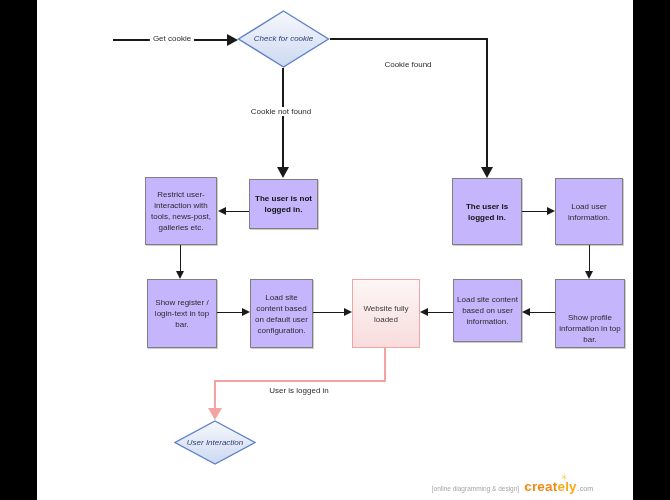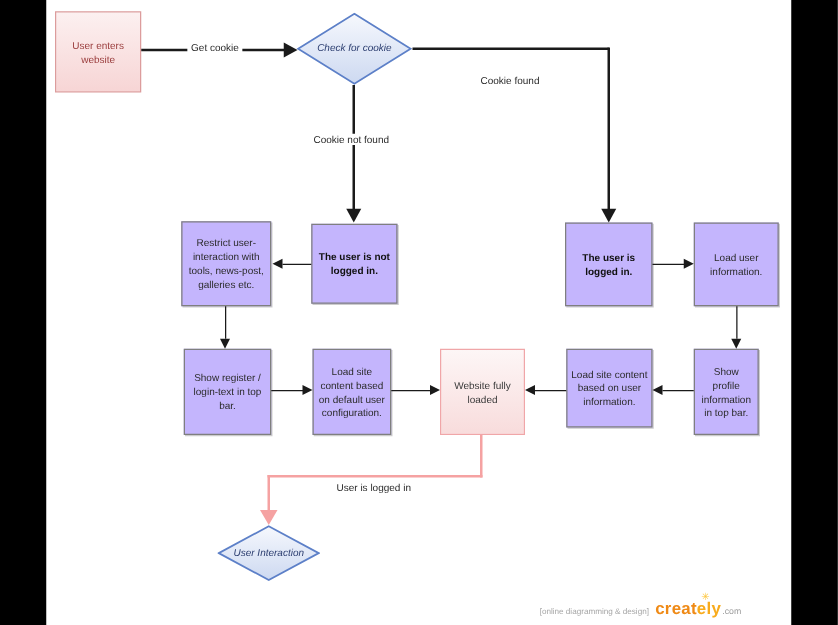--- a/index.html
+++ b/index.html
@@ -54,41 +54,38 @@
     position:absolute;top:-6px;right:9px;font-size:8px;color:#fdc63f;font-weight:normal;
   }
   .tld{font-size:7px;color:#9a9a9a;margin-left:1px;}
 </style>
 </head>
 <body>
 
 <div class="stage">
   <div class="canvas">
 
-    <div class="box pink1" style="left:7px;top:9px;width:69px;height:65px;">
-      <span>User enters website</span>
-    </div>
 
     <div class="diamond" style="left:200px;top:10px;width:93px;height:58px;">
       <svg width="93" height="58">
         <defs>
           <linearGradient id="gradBlue1" x1="0" y1="0" x2="0" y2="1">
             <stop offset="0" stop-color="#f6f8fd"></stop>
               <stop offset="1" stop-color="#cdd9f1"></stop>
           </linearGradient>
         </defs>
         <polygon points="46.5,1 91.5,29 46.5,57 1.5,29" fill="url(#gradBlue1)" stroke="#5d80c8" stroke-width="1.4"></polygon>
       </svg>
       <div class="dtext">Check for cookie</div>
     </div>
 
     <div class="box" style="left:108px;top:177px;width:72px;height:68px;">
       <span>Restrict user-interaction with tools, news-post, galleries etc.</span>
     </div>
-    <div class="box bold" style="left:212px;top:179px;width:69px;height:64px;">
+    <div class="box bold" style="left:212px;top:179px;width:69px;height:50px;">
       <span>The user is not logged in.</span>
     </div>
     <div class="box bold" style="left:415px;top:178px;width:70px;height:67px;">
       <span>The user is logged in.</span>
     </div>
     <div class="box" style="left:518px;top:178px;width:68px;height:67px;">
       <span>Load user information.</span>
     </div>
 
     <div class="box" style="left:110px;top:279px;width:70px;height:69px;">
@@ -96,21 +93,21 @@
     </div>
     <div class="box" style="left:213px;top:279px;width:63px;height:69px;">
       <span>Load site content based on default user configuration.</span>
     </div>
     <div class="box pink2" style="left:315px;top:279px;width:68px;height:69px;">
       <span>Website fully loaded</span>
     </div>
     <div class="box" style="left:416px;top:279px;width:69px;height:63px;">
       <span>Load site content based on user information.</span>
     </div>
-    <div class="box" style="left:518px;top:279px;width:52px;height:69px;">
+    <div class="box" style="left:518px;top:279px;width:70px;height:69px;align-items:flex-end;">
       <span>Show profile information in top bar.</span>
     </div>
 
     <div class="diamond" style="left:137px;top:420px;width:82px;height:45px;">
       <svg width="82" height="45">
         <defs>
           <linearGradient id="gradBlue2" x1="0" y1="0" x2="0" y2="1">
             <stop offset="0" stop-color="#f6f8fd"></stop>
               <stop offset="1" stop-color="#cdd9f1"></stop>
           </linearGradient>

